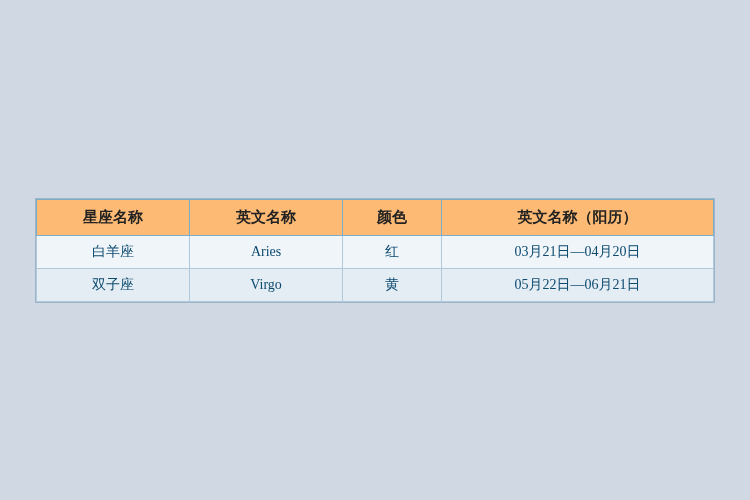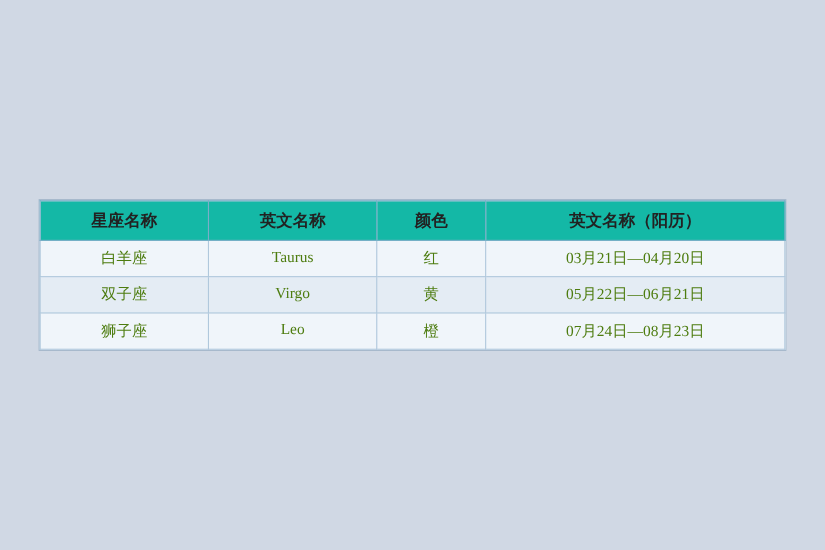--- a/index.html
+++ b/index.html
@@ -19,34 +19,34 @@
     .table-container {
       background-color: #e8eef5;
       border: 1px solid #a0b4c8;
       width: 680px;
     }
     table {
       width: 100%;
       border-collapse: collapse;
     }
     thead tr th {
-      background-color: #14b8a6;
+      background-color: #fdba74;
       border: 1px solid #7aaec8;
       padding: 8px 12px;
       text-align: center;
       font-size: 15px;
       font-weight: bold;
       color: #222;
     }
     tbody tr td {
       border: 1px solid #b0c8dc;
       padding: 7px 12px;
       text-align: center;
       font-size: 14px;
-      color: #4d7c0f;
+      color: #0c4a6e;
       background-color: #f0f5fa;
     }
     tbody tr:nth-child(even) td {
       background-color: #e4ecf4;
     }
   </style>
 </head>
 <body>
 
 <div class="table-container">
@@ -55,31 +55,25 @@
       <tr>
         <th>星座名称</th>
         <th>英文名称</th>
         <th>颜色</th>
         <th>英文名称（阳历）</th>
       </tr>
     </thead>
     <tbody id="table-body">
     <tr>
           <td>白羊座</td>
-          <td>Taurus</td>
+          <td>Aries</td>
           <td>红</td>
           <td>03月21日—04月20日</td>
         </tr>
         <tr>
           <td>双子座</td>
           <td>Virgo</td>
           <td>黄</td>
           <td>05月22日—06月21日</td>
         </tr>
-        <tr>
-          <td>狮子座</td>
-          <td>Leo</td>
-          <td>橙</td>
-          <td>07月24日—08月23日</td>
-        </tr>
       </tbody>
   </table>
 </div>
 
 </body></html>

